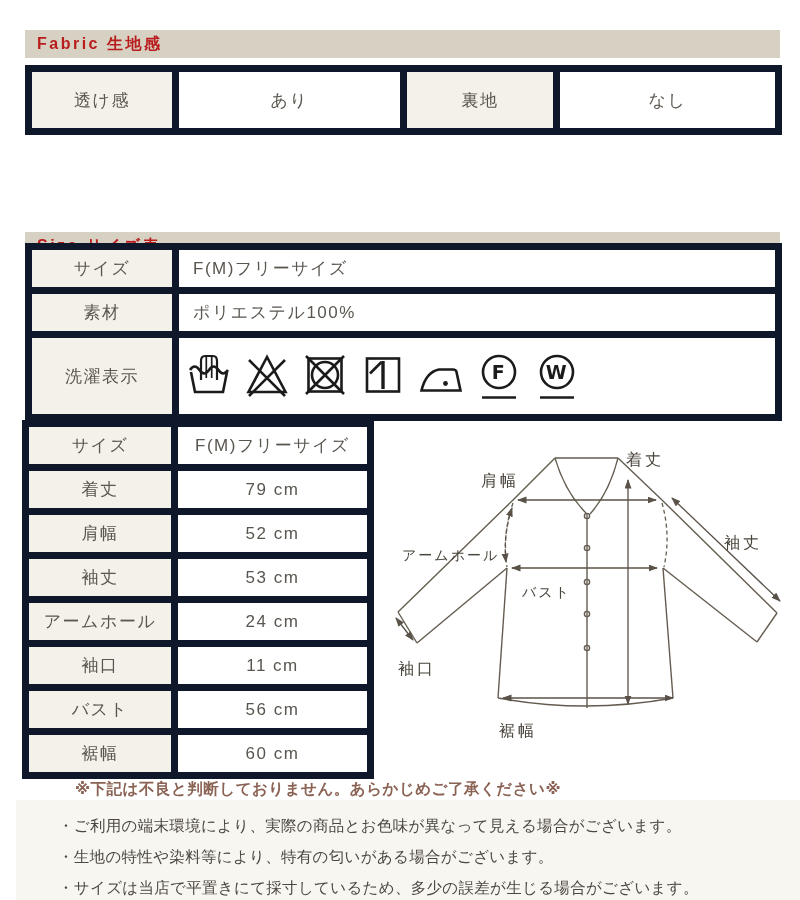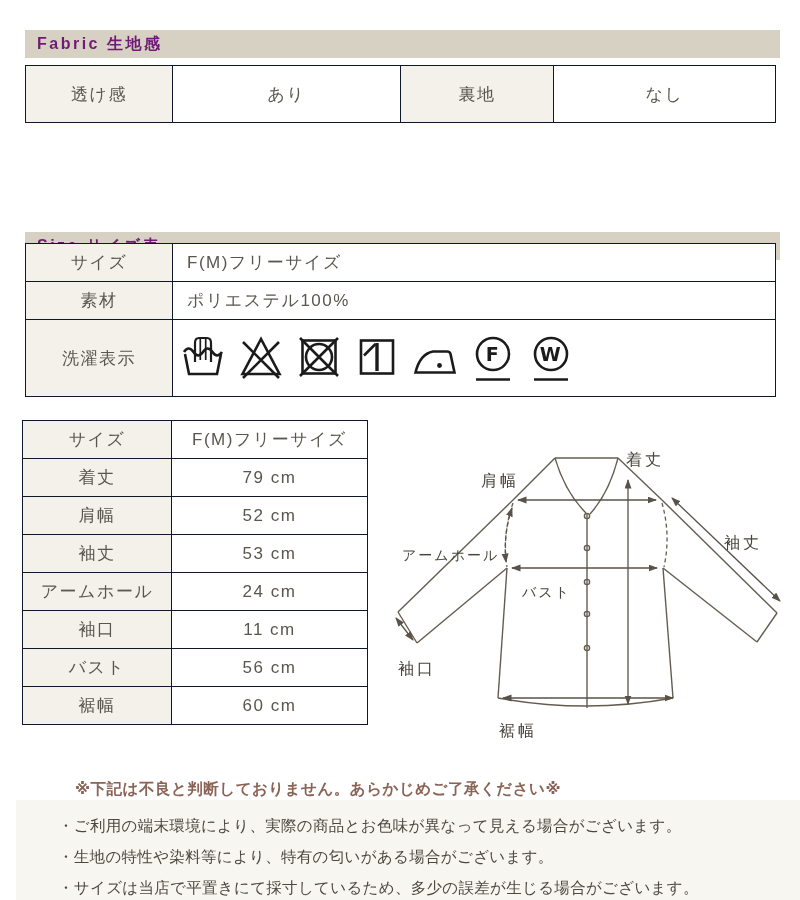--- a/index.html
+++ b/index.html
@@ -4,28 +4,28 @@
 <style>
   html,body{margin:0;padding:0;}
   body{
     width:800px;height:900px;position:relative;overflow:hidden;
     background:#ffffff;
     font-family:"Liberation Sans","DejaVu Sans",sans-serif;
     color:#57534d;
   }
   .bar{
     position:absolute;left:25px;width:755px;height:28px;box-sizing:border-box;
-    background:#d7d1c3;color:#701a75;font-weight:bold;font-size:16px;
+    background:#d7d1c3;color:#b91c1c;font-weight:bold;font-size:16px;
     line-height:28px;padding-left:12px;letter-spacing:2.5px;
   }
   #bar-fabric{top:30px;}
   #bar-size{top:208px;margin-top:24px;}
 
   table{border-collapse:collapse;position:absolute;table-layout:fixed;background:#fff;}
-  td{border:1px solid #0f172a;text-align:center;font-size:17px;
+  td{border:7px solid #0f172a;text-align:center;font-size:17px;
      letter-spacing:1.5px;padding:0;color:#5a564f;overflow:hidden;}
   td.lbl{background:#f3f1ea;}
 
   #fabric-table{left:25px;top:65px;width:750px;}
   #fabric-table td{height:56px;}
 
   #info-table{left:25px;top:243px;width:750px;}
   #info-table td.val{text-align:left;padding-left:14px;}
   #info-table tr.r1 td,#info-table tr.r2 td{height:37px;}
   #info-table tr.r3 td{height:76px;}

